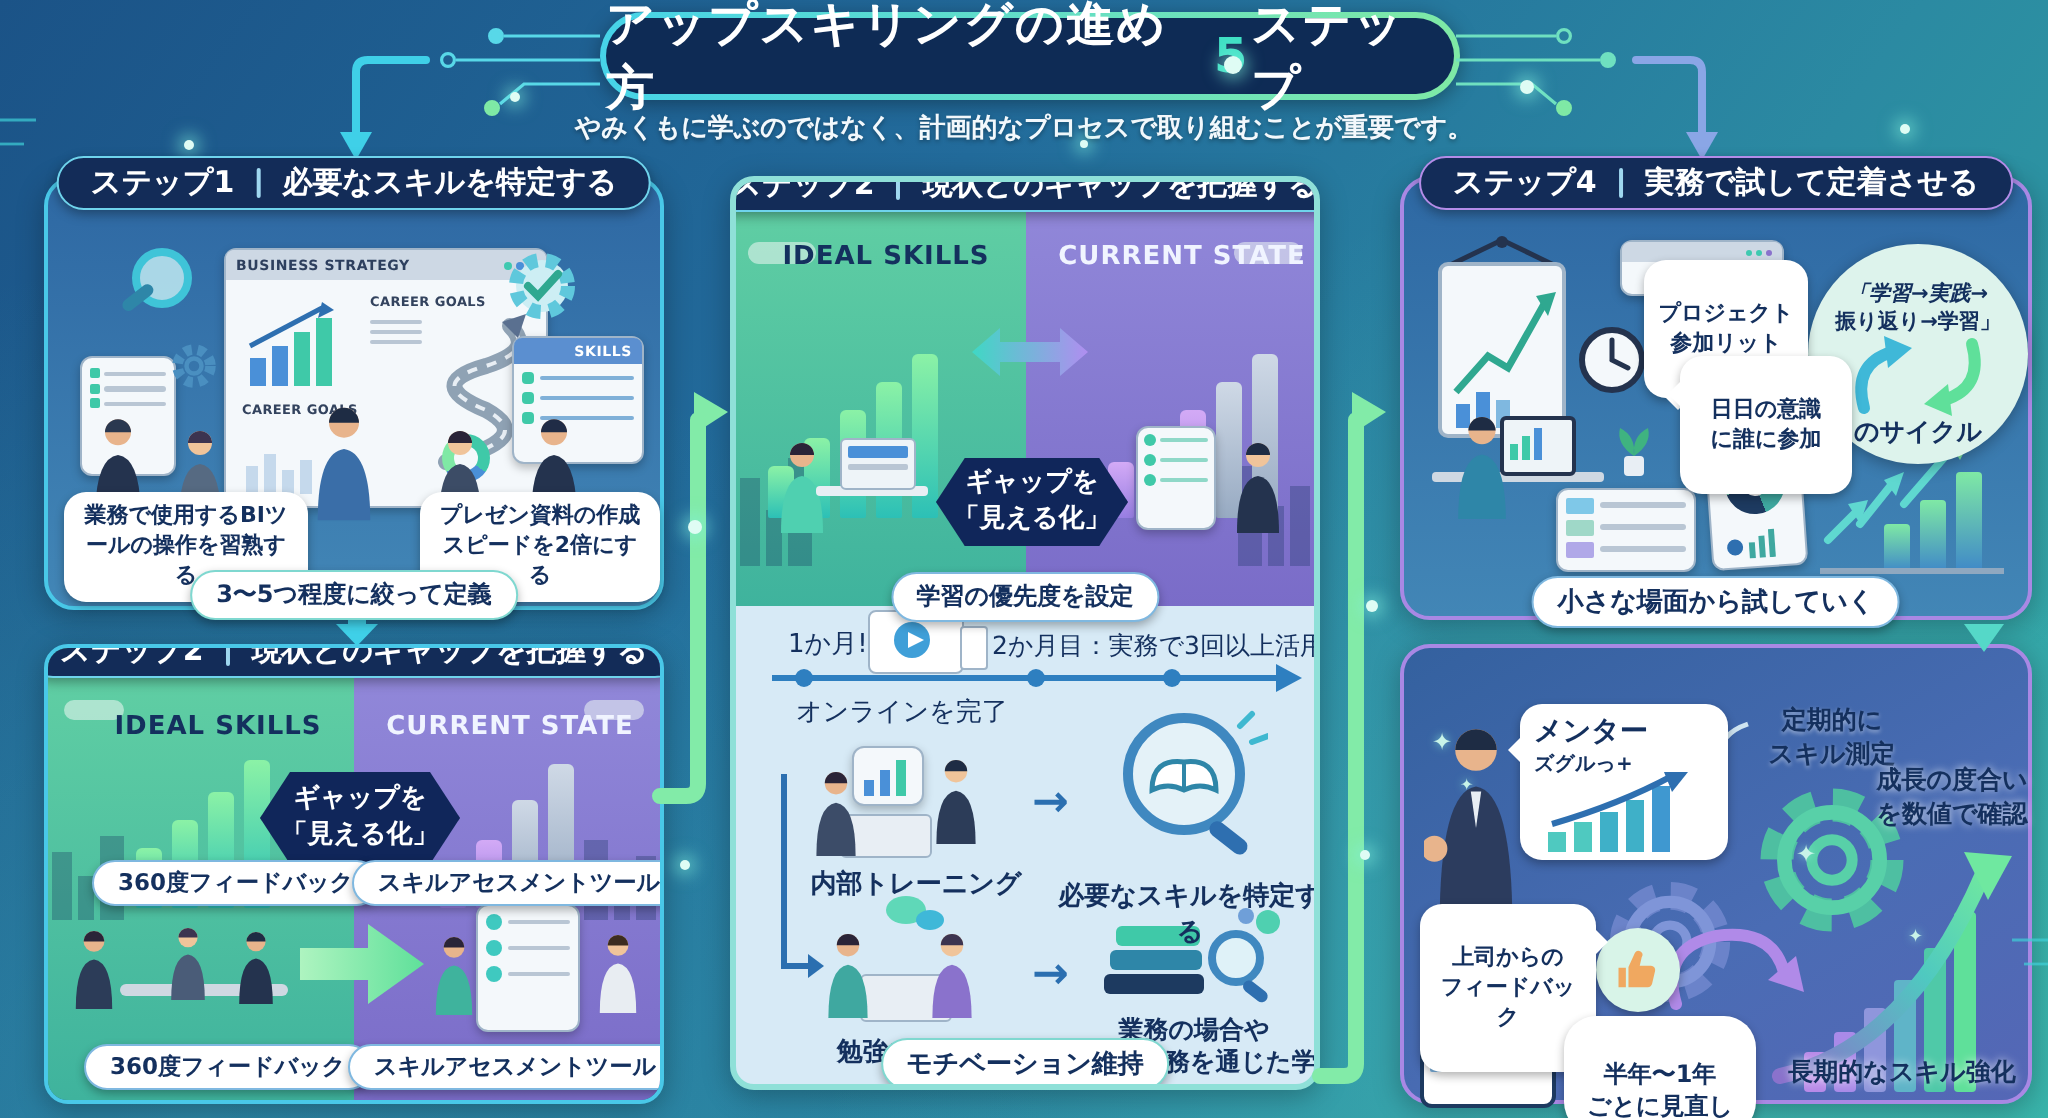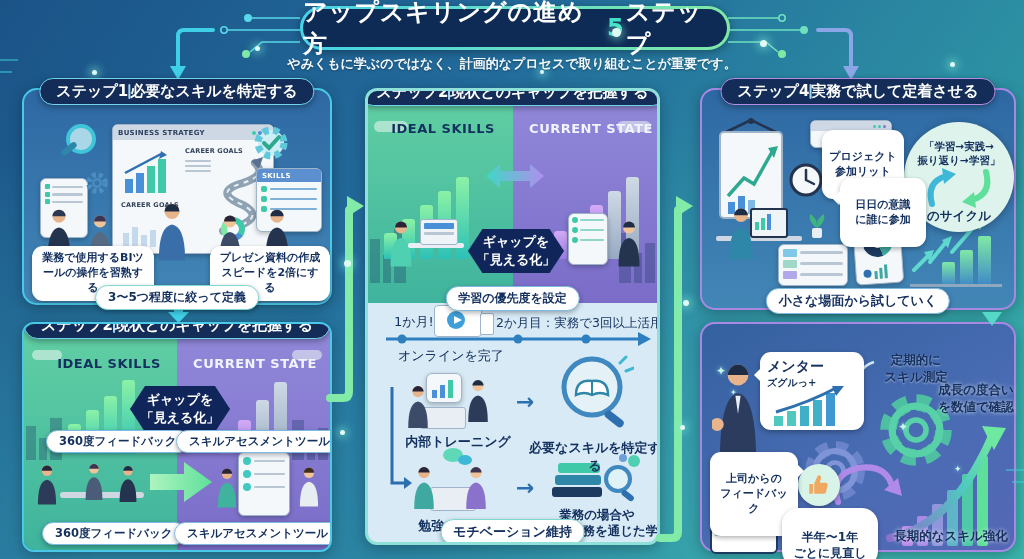--- a/index.html
+++ b/index.html
@@ -40,21 +40,21 @@
   .panel{position:absolute;border-radius:15px;box-sizing:border-box;box-shadow:0 3px 14px rgba(0,0,0,.28);}
   .panel-cyan{border:2.5px solid #49c8e8;}
   .panel-purple{border:2.5px solid #a988e4;}
   .panel-teal{border:3px solid #8fe0d8;}
   .p-blue{background:linear-gradient(180deg,#2e68a3,#4286b6);}
   .p-blue2{background:linear-gradient(150deg,#34619f,#4a6cb4 60%,#5567b6);}
 
   .step-header{
     position:absolute;left:50%;transform:translateX(-50%);
     background:#132c58;border-radius:17px;padding:3px 16px;
-    display:flex;align-items:center;gap:0;white-space:nowrap;
+    display:flex;align-items:center;gap:11px;white-space:nowrap;
     color:#ffffff;font-size:15px;font-weight:700;z-index:30;
     box-shadow:0 2px 6px rgba(0,0,0,.35);
   }
   .hdr-cyan{border:1.5px solid #6fd4ec;}
   .hdr-purple{border:1.5px solid #b48ce8;}
   .hdr-div{width:2px;height:15px;background:#9fd8f0;border-radius:1px;}
 
   .pill{
     background:#ffffff;color:#14305e;font-weight:700;border-radius:15px;
     padding:3px 12px;font-size:12px;white-space:nowrap;
@@ -277,21 +277,21 @@
       </svg>
     </div>
 
     <svg class="abs" style="left:226px;top:32px;z-index:8;" width="42" height="42" viewBox="0 0 42 42">
       <circle cx="21" cy="21" r="13" fill="#cdeef4" stroke="#5fc8dc" stroke-width="7" stroke-dasharray="6 4.5"></circle>
       <path d="M14 21 l5 5 l10 -11" stroke="#2fa890" stroke-width="4" fill="none" stroke-linecap="round"></path>
     </svg>
 
     <div class="abs board" style="left:232px;top:78px;width:64px;height:62px;z-index:7;">
       <div class="board-strip" style="background:#5b8fd0;height:13px;">
-        <span class="board-title" style="color:#ffffff;">SKILLS</span>
+        <span class="board-title" style="color:#ffffff;text-align:right;">SKILLS</span>
       </div>
       <div style="padding:4px;">
         <div style="display:flex;gap:3px;align-items:center;margin-bottom:4px;">
             <div style="width:6px;height:6px;background:#3fc9a8;border-radius:2px;"></div>
             <div class="line-sm" style="flex:1;margin:0;background:#7fb0d8;"></div>
           </div>
         <div style="display:flex;gap:3px;align-items:center;margin-bottom:4px;">
             <div style="width:6px;height:6px;background:#3fc9a8;border-radius:2px;"></div>
             <div class="line-sm" style="flex:1;margin:0;background:#7fb0d8;"></div>
           </div>
@@ -675,21 +675,21 @@
 参加リット</span>
       <div class="tail" style="border-top-color:#ffffff;left:10px;bottom:-13px;"></div>
     </div>
     <div class="abs bubble pre" style="left:138px;top:88px;width:86px;">
       <span class="pre">日日の意識
 に誰に参加</span>
       <div class="tail" style="border-right-color:#ffffff;left:-13px;top:12px;"></div>
     </div>
 
     <div class="cycle-circle" style="left:202px;top:32px;width:110px;height:110px;">
-      <div class="cap" style="left:0;top:18px;width:110px;font-size:10.5px;">「学習→実践→</div>
+      <div class="cap" style="left:0;top:18px;width:110px;font-size:10.5px;font-style:italic;">「学習→実践→</div>
       <div class="cap" style="left:0;top:32px;width:110px;font-size:10.5px;">振り返り→学習」</div>
       <svg class="abs" style="left:18px;top:44px;" width="74" height="44" viewBox="0 0 74 44">
         <path d="M10 38 Q4 16 24 10" stroke="#3fb8d8" stroke-width="6" fill="none" stroke-linecap="round"></path>
         <polygon points="20,2 34,8 22,18" fill="#3fb8d8"></polygon>
         <path d="M64 6 Q70 28 50 34" stroke="#5fe09a" stroke-width="6" fill="none" stroke-linecap="round"></path>
         <polygon points="54,42 40,36 52,26" fill="#5fe09a"></polygon>
       </svg>
       <div class="cap" style="left:0;top:86px;width:110px;font-size:12.5px;">のサイクル</div>
     </div>
 

